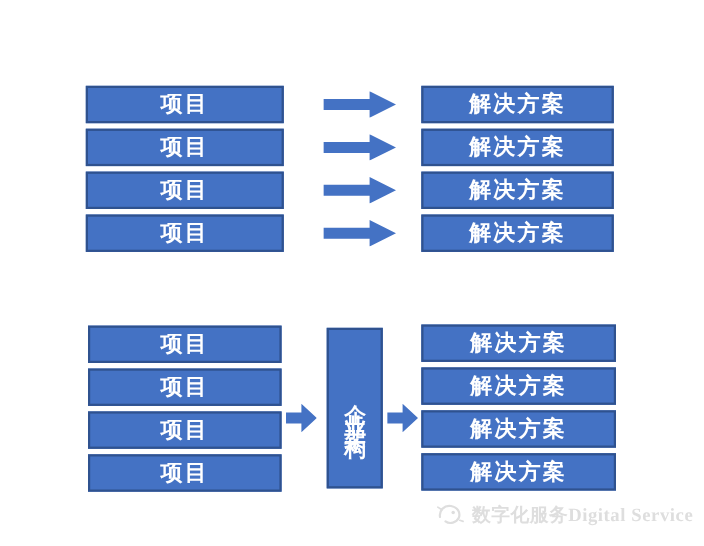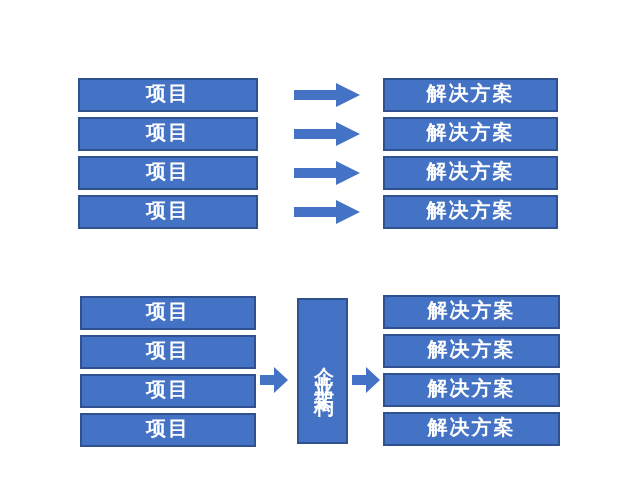--- a/index.html
+++ b/index.html
@@ -8,21 +8,21 @@
     --arrow-fill:#4472C4;
     --watermark-color:#DEDEDE;
   }
   html,body{margin:0;padding:0;background:#ffffff;}
   .canvas{
     position:relative;
     width:640px;
     height:496px;
     background:#ffffff;
     overflow:hidden;
-    font-family:Liberation Mono, monospace;
+    font-family:Liberation Serif, serif;
   }
   .box{
     position:absolute;
     box-sizing:border-box;
     background:var(--box-fill);
     border:2px solid var(--box-border);
     color:#ffffff;
     font-size:20px;
     font-weight:bold;
     letter-spacing:2px;
@@ -117,14 +117,22 @@
 
   <svg class="arrow" style="left:352px;top:367px" width="28" height="26" viewBox="0 0 28 26">
     <polygon points="0,8 14,8 14,0 28,13 14,26 14,18 0,18" fill="currentColor"></polygon>
   </svg>
 
   <div class="box" style="left:383px;top:295px;width:177px;height:34px">解决方案</div>
   <div class="box" style="left:383px;top:334px;width:177px;height:34px">解决方案</div>
   <div class="box" style="left:383px;top:373px;width:177px;height:34px">解决方案</div>
   <div class="box" style="left:383px;top:412px;width:177px;height:34px">解决方案</div>
 
+  <div class="watermark">
+    <svg class="watermark-logo" width="28" height="28" viewBox="0 0 28 28">
+      <path d="M4,16 C3,10 8,5 14,6 C20,7 23,12 21,17 C19,21 13,23 9,20" fill="none" stroke="currentColor" stroke-width="2" stroke-linecap="round"></path>
+      <circle cx="16" cy="12" r="1.6" fill="currentColor"></circle>
+      <path d="M2,7 L5,9 M25,20 L22,19" stroke="currentColor" stroke-width="1.5" stroke-linecap="round"></path>
+    </svg>
+    <span class="watermark-text">数字化服务Digital Service</span>
+  </div>
 
 </div>
 
 </body></html>

